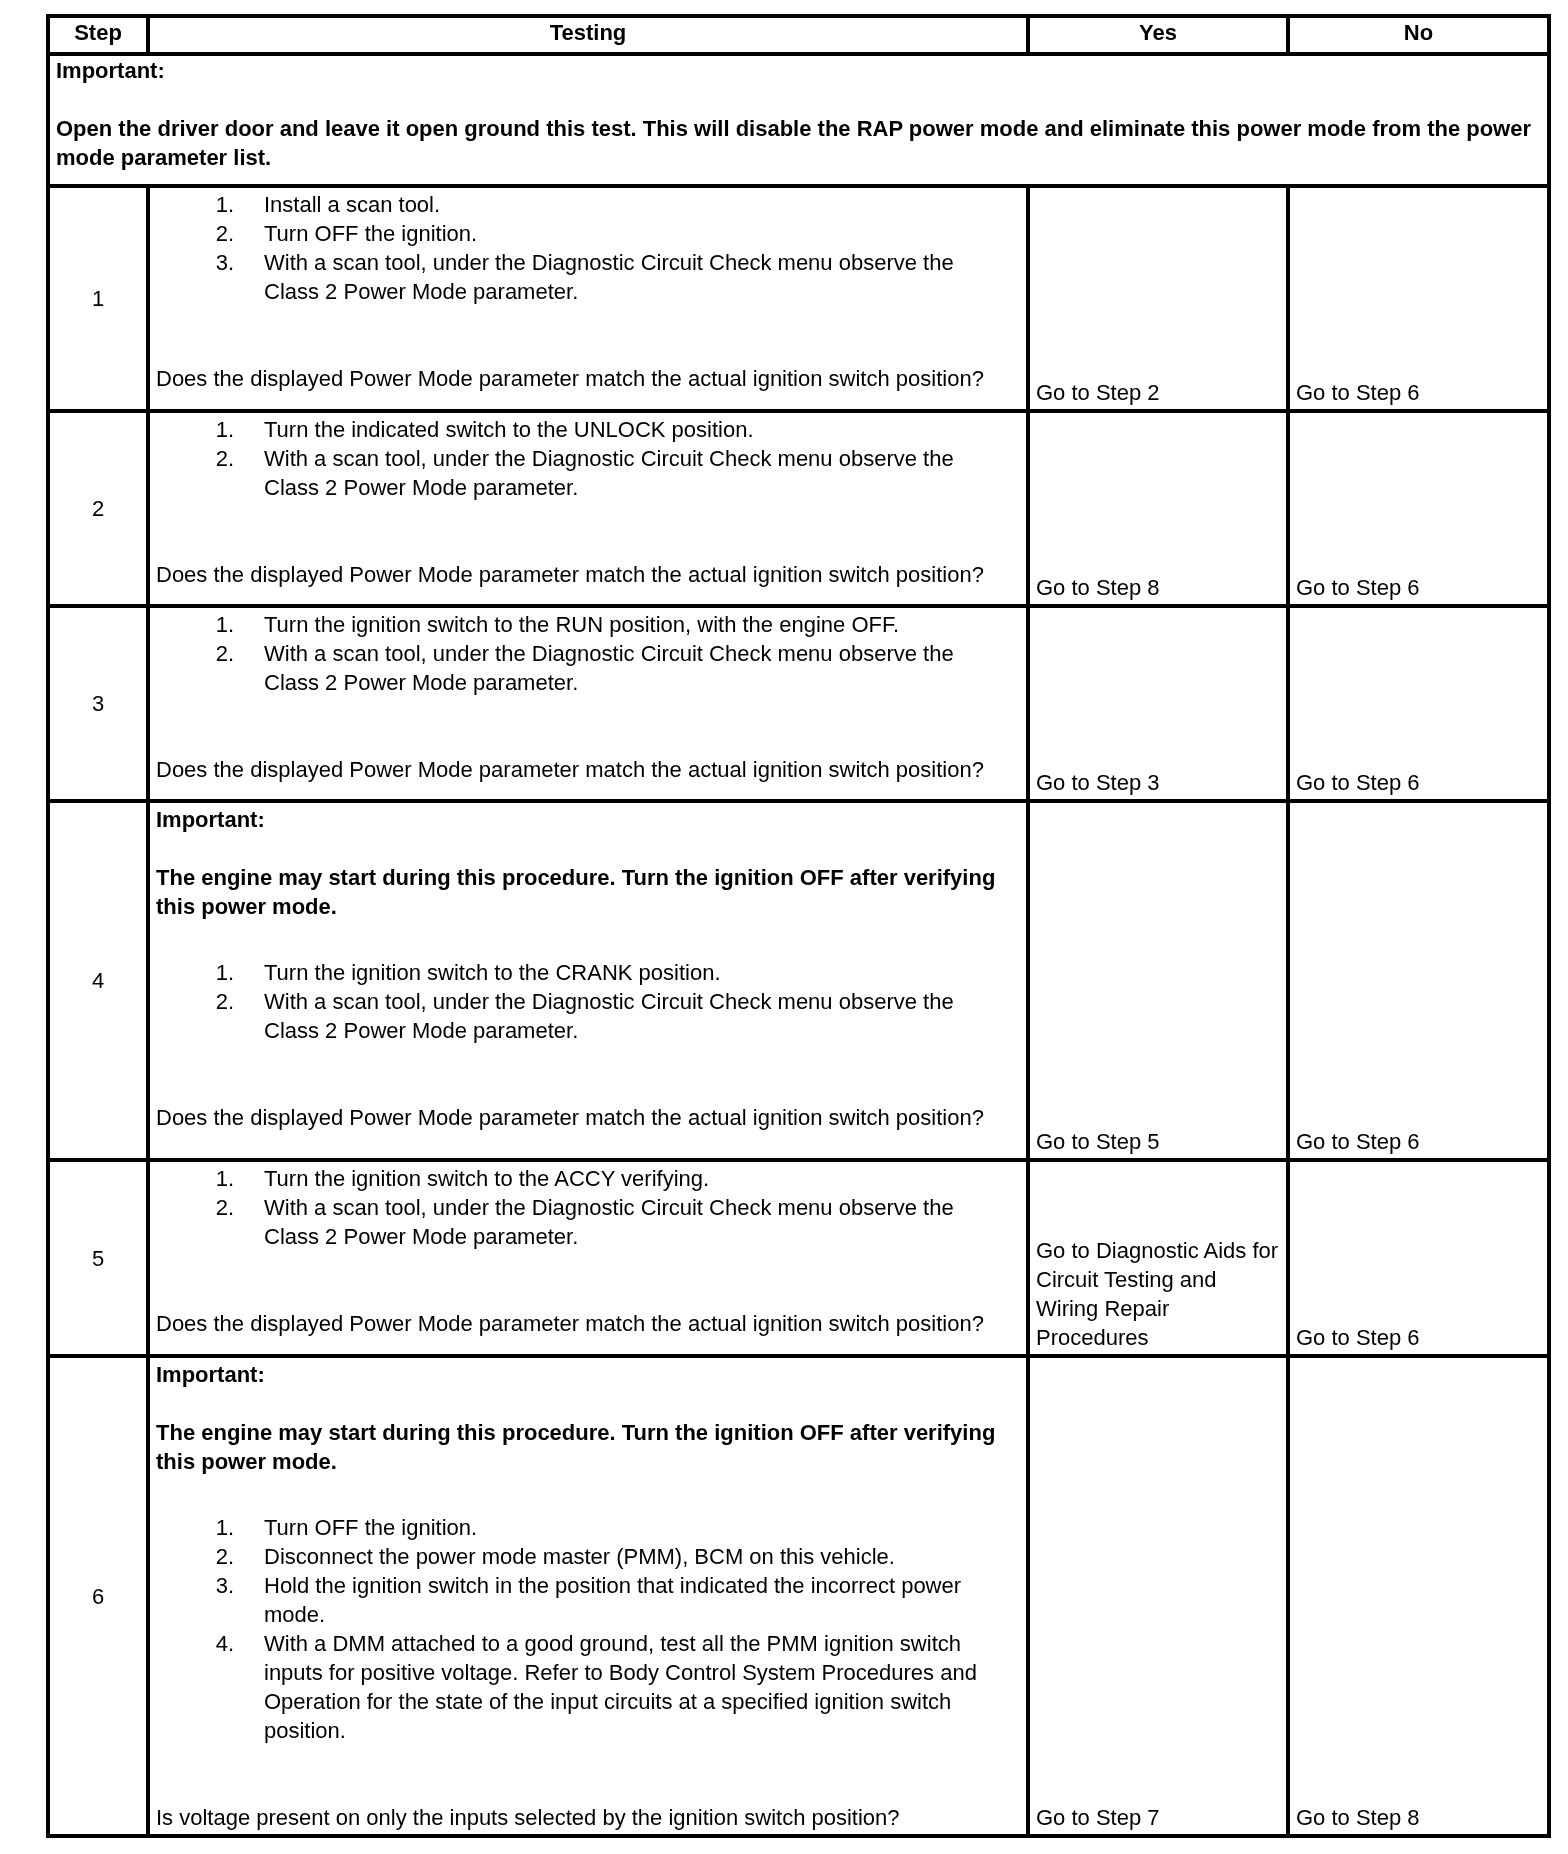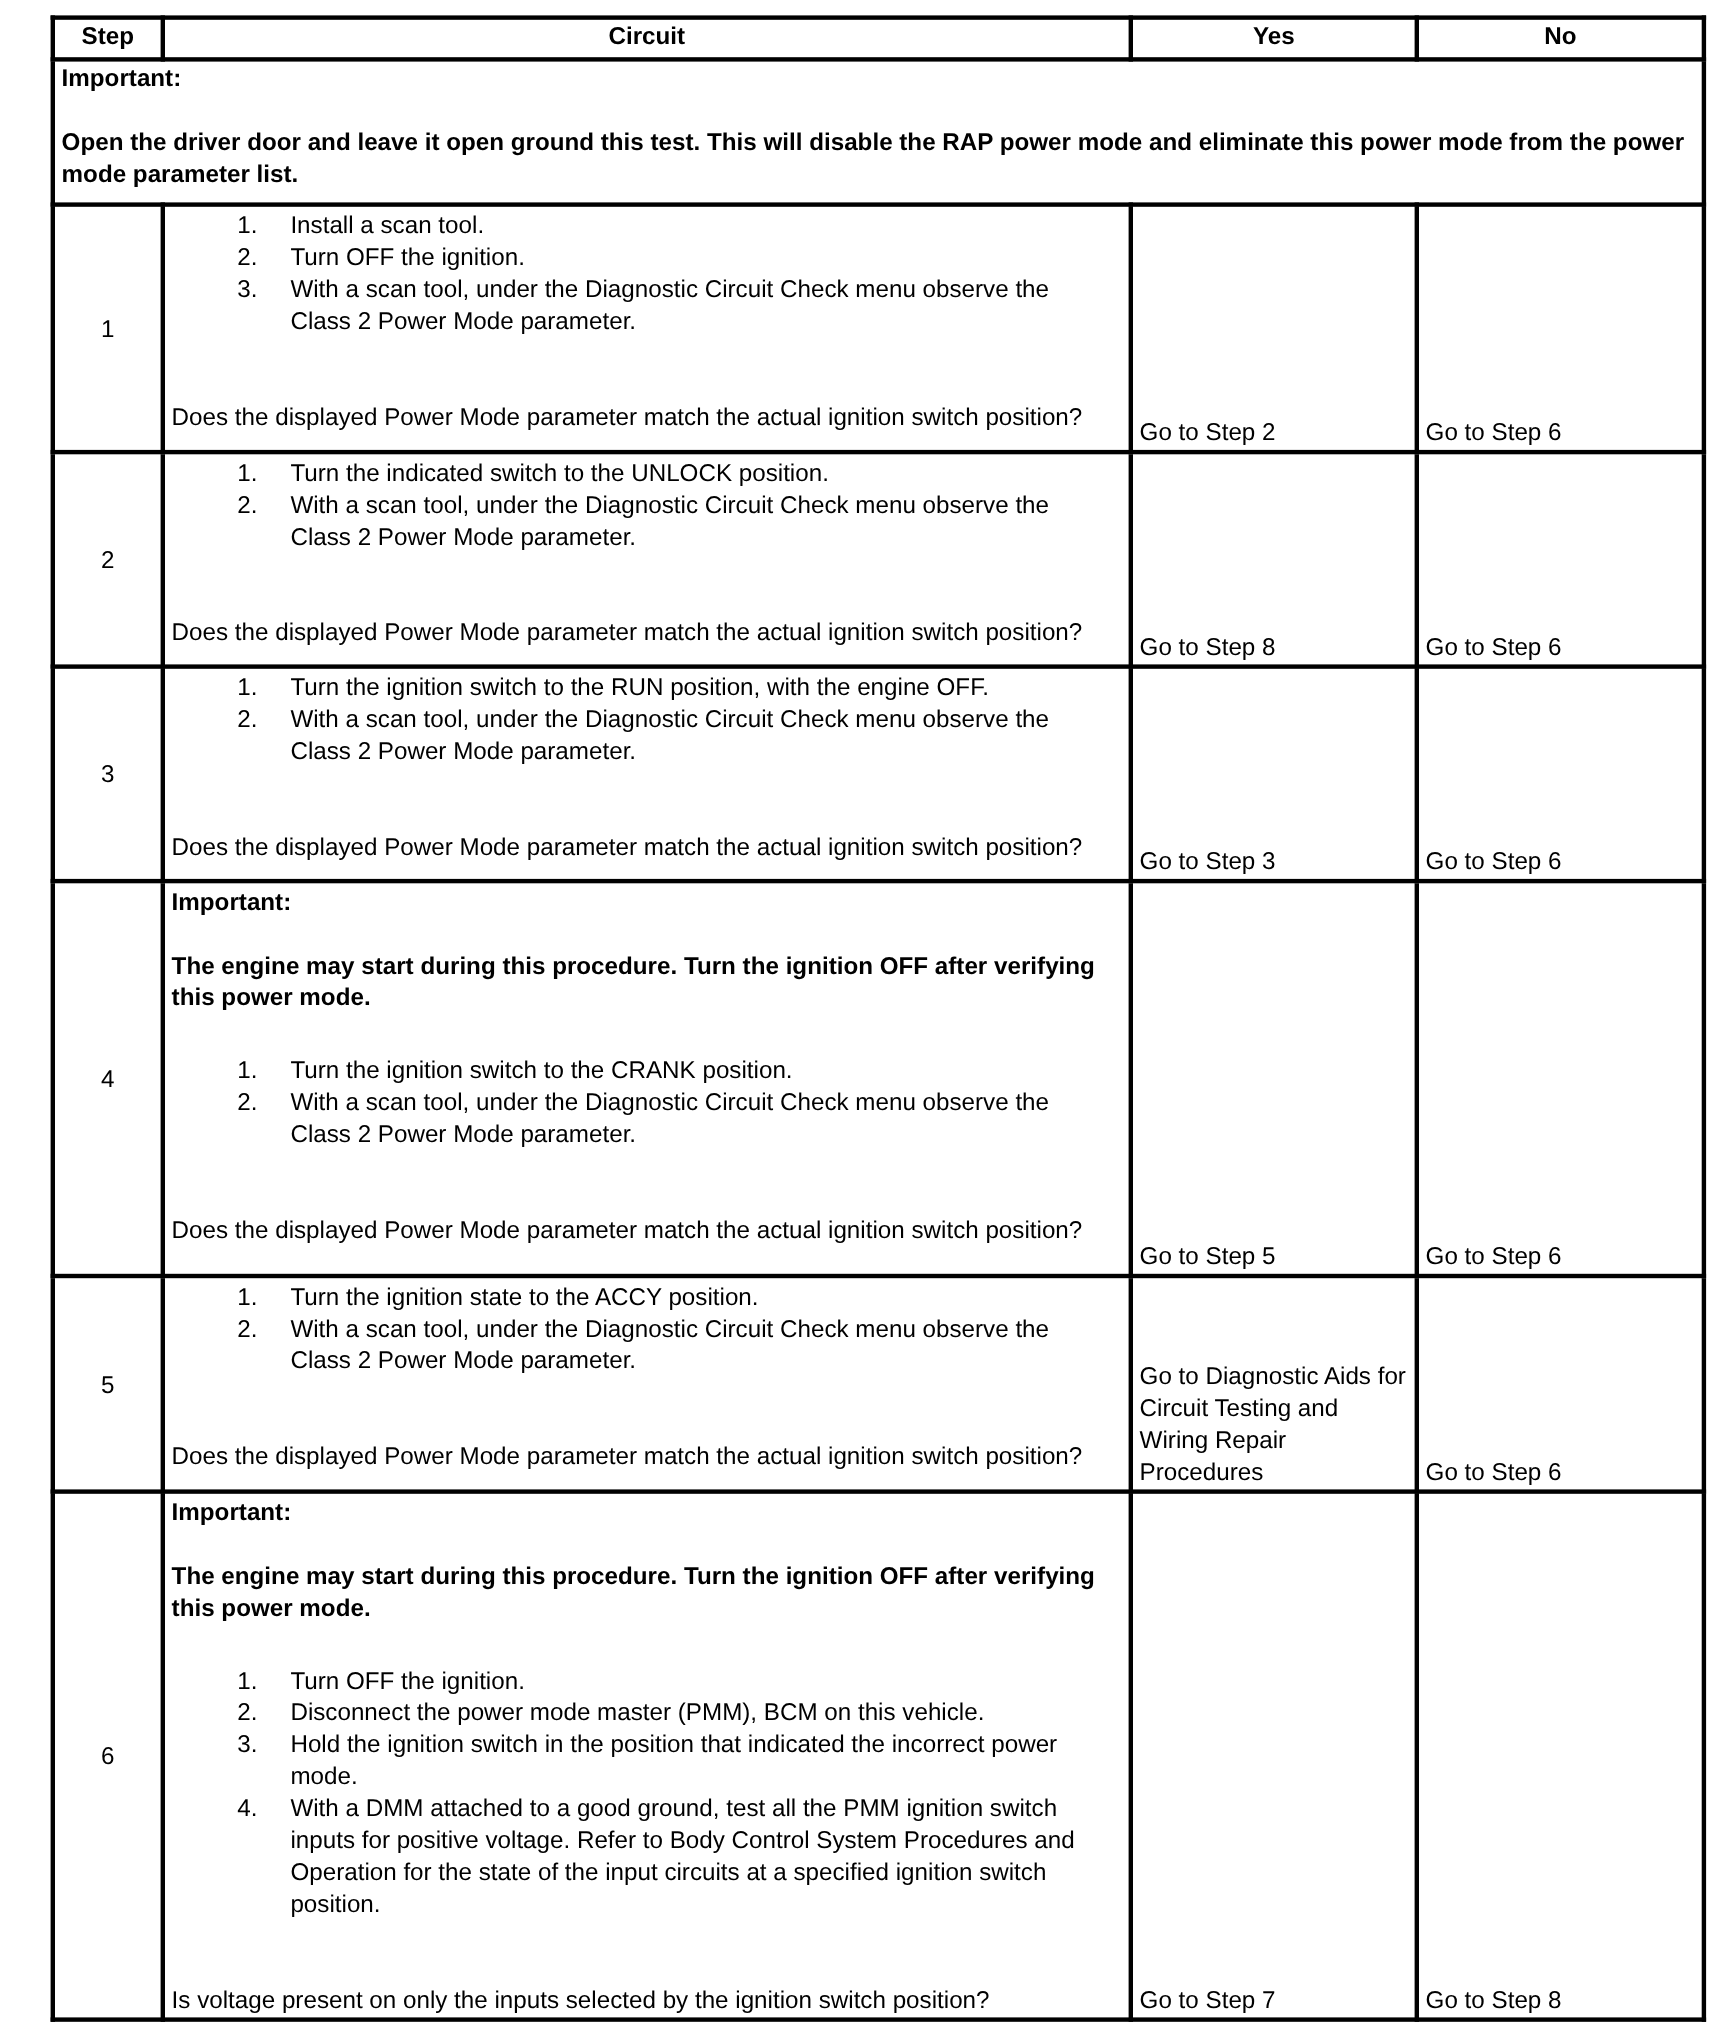--- a/index.html
+++ b/index.html
@@ -57,21 +57,21 @@
 <table class="diag">
   <colgroup>
     <col class="c-step">
       <col class="c-action">
       <col class="c-yes">
       <col class="c-no">
   </colgroup>
   <thead>
     <tr>
       <th>Step</th>
-      <th>Circuit</th>
+      <th>Testing</th>
       <th>Yes</th>
       <th>No</th>
     </tr>
   </thead>
   <tbody>
     <tr class="imp-row">
       <td colspan="4">
         <div>Important:</div>
         <div class="gap"></div>
         <div>Open the driver door and leave it open ground this test. This will disable the RAP power mode and eliminate this power mode from the power mode parameter list.</div>
@@ -166,21 +166,21 @@
       <td class="result-cell">Go to Step 5</td>
       <td class="result-cell">Go to Step 6</td>
     </tr>
 
     <tr class="r5">
       <td class="step-cell">5</td>
       <td class="action">
         <ol class="steps">
           <li>
               <span class="num">1.</span>
-              <span class="txt">Turn the ignition state to the ACCY position.</span>
+              <span class="txt">Turn the ignition switch to the ACCY verifying.</span>
             </li>
           <li>
               <span class="num">2.</span>
               <span class="txt">With a scan tool, under the Diagnostic Circuit Check menu observe the Class 2 Power Mode parameter.</span>
             </li>
         </ol>
         <div class="gap2"></div>
         <div>Does the displayed Power Mode parameter match the actual ignition switch position?</div>
       </td>
       <td class="result-cell">Go to Diagnostic Aids for Circuit Testing and Wiring Repair Procedures</td>

